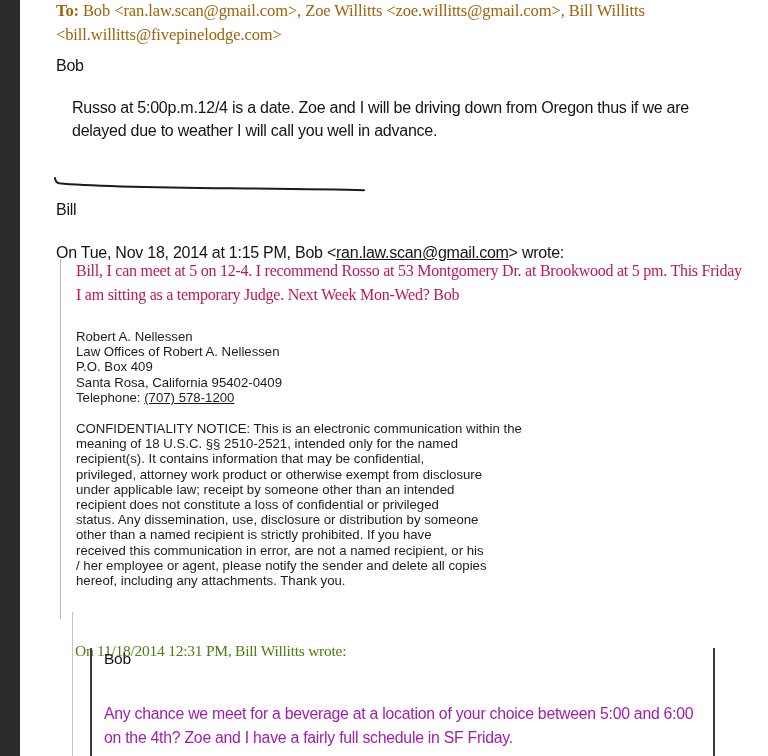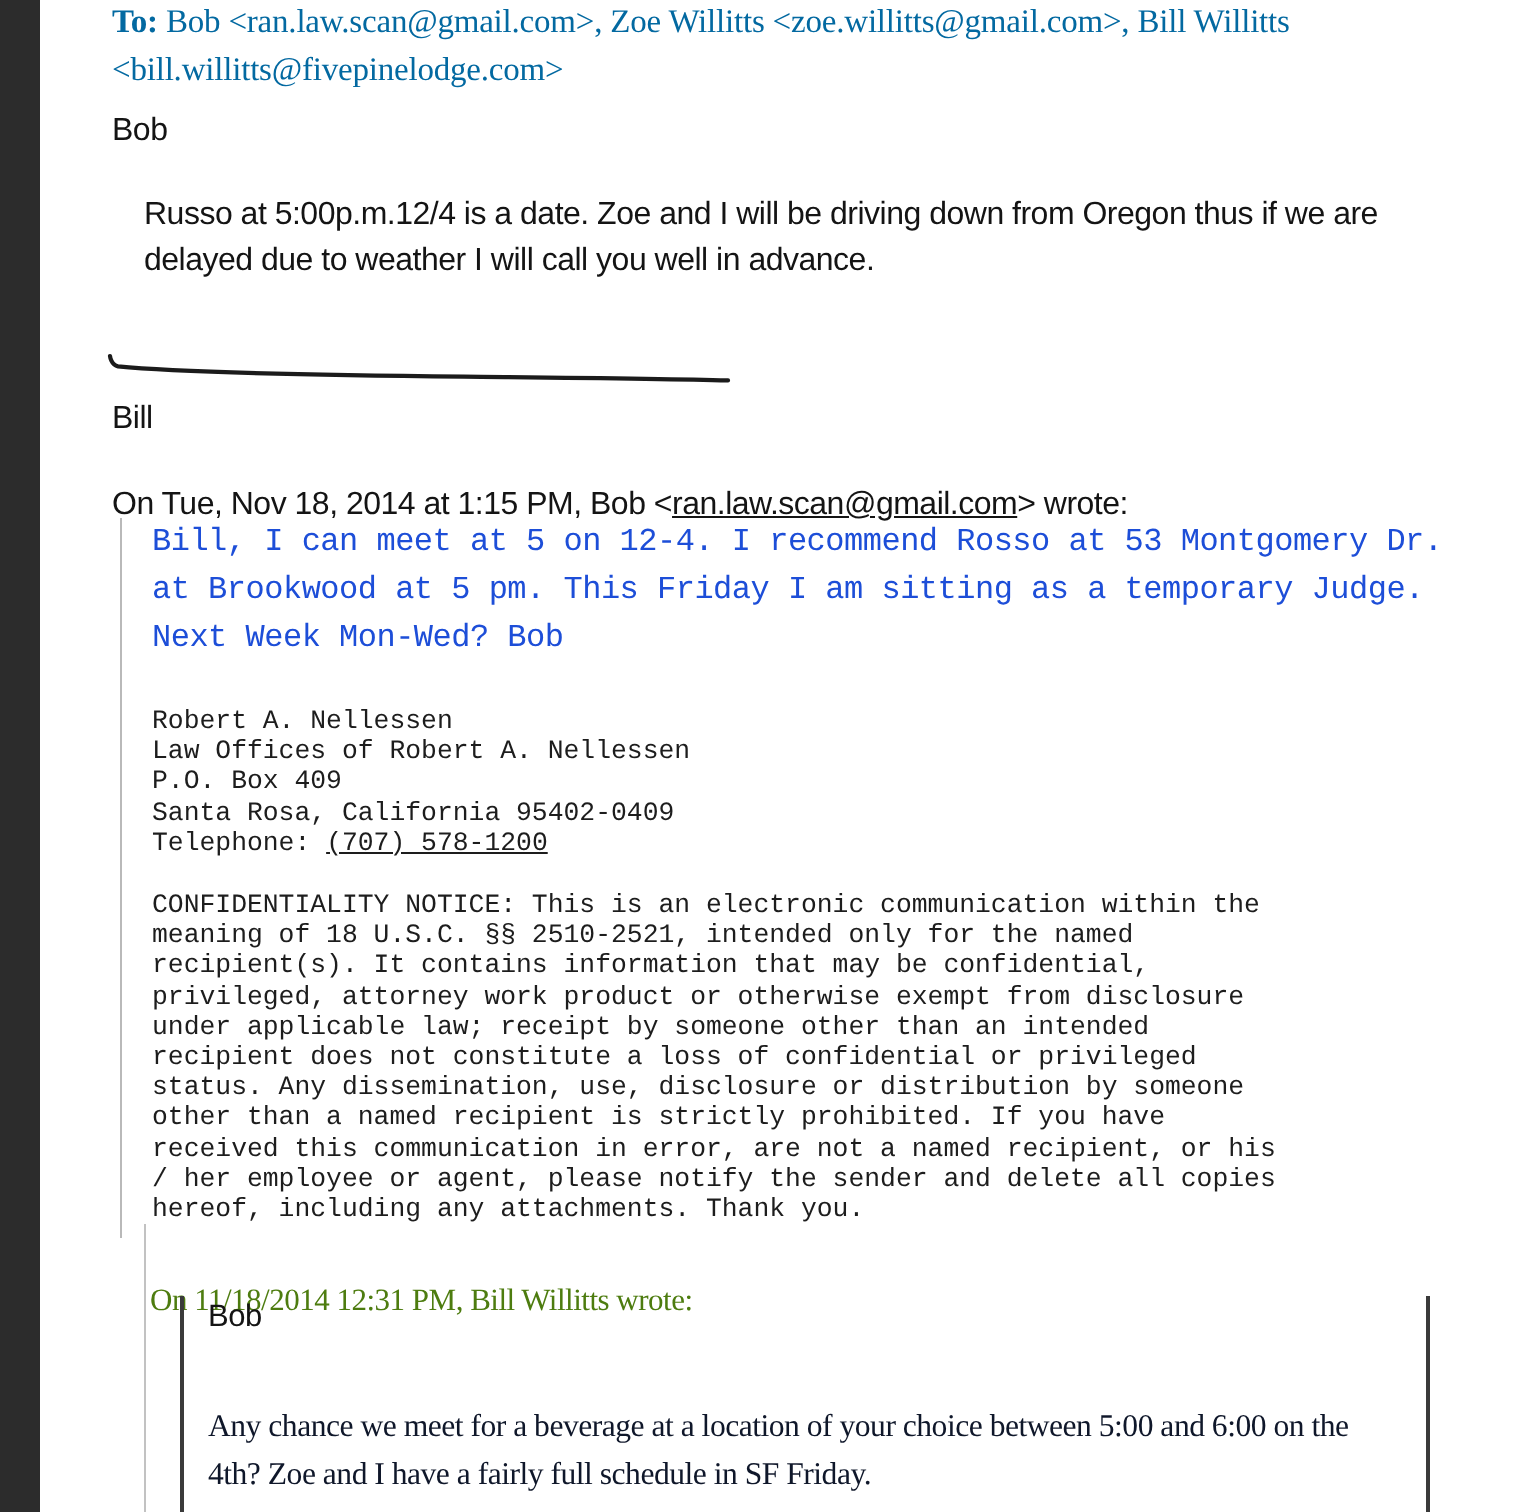--- a/index.html
+++ b/index.html
@@ -36,21 +36,21 @@
 
   
   #header-block {
     position: absolute;
     left: 36px;
     top: -1px;
     width: 664px;
     font-family: "Liberation Serif", "DejaVu Serif", serif;
     font-size: 16.5px;
     line-height: 24px;
-    color: #0369a1;
+    color: #a16207;
     letter-spacing: -0.1px;
   }
   #header-block .lbl { font-weight: bold; }
 
   
   .body-text {
     position: absolute;
     font-family: "Liberation Sans", sans-serif;
     font-size: 16px;
     line-height: 23px;
@@ -80,29 +80,29 @@
     position: absolute;
     left: 40px;
     top: 259px;
     width: 700px;
     height: 360px;
     border-left: 1px solid #b9b9b9;
     padding-left: 15px;
     box-sizing: border-box;
   }
   #q1-para {
-    font-family: Liberation Mono, monospace;
+    font-family: Liberation Serif, serif;
     font-size: 16px;
     line-height: 24px;
     letter-spacing: -0.25px;
-    color: #1d4ed8;
+    color: #be185d;
     width: 670px;
   }
   .mono-block {
-    font-family: Liberation Mono, monospace;
+    font-family: Liberation Sans, sans-serif;
     font-size: 13.2px;
     line-height: 15.2px;
     color: #1d1d1d;
     white-space: pre;
     letter-spacing: 0px;
   }
   #q1-sig    { margin-top: 22px; }
   #q1-notice { margin-top: 16px; }
 
   
@@ -138,25 +138,25 @@
   }
   #q2-sal {
     font-family: "Liberation Sans", sans-serif;
     font-size: 15.5px;
     line-height: 22px;
     letter-spacing: -0.25px;
     color: #141414;
   }
   #q2-para {
     margin-top: 32px;
-    font-family: Liberation Serif, serif;
+    font-family: Liberation Sans, sans-serif;
     font-size: 15.8px;
     line-height: 24px;
     letter-spacing: -0.25px;
-    color: #0f172a;
+    color: #a21caf;
     width: 600px;
   }
 </style>
 </head>
 <body>
 
 <div id="scan-edge"></div>
 
 <div id="page">
 

